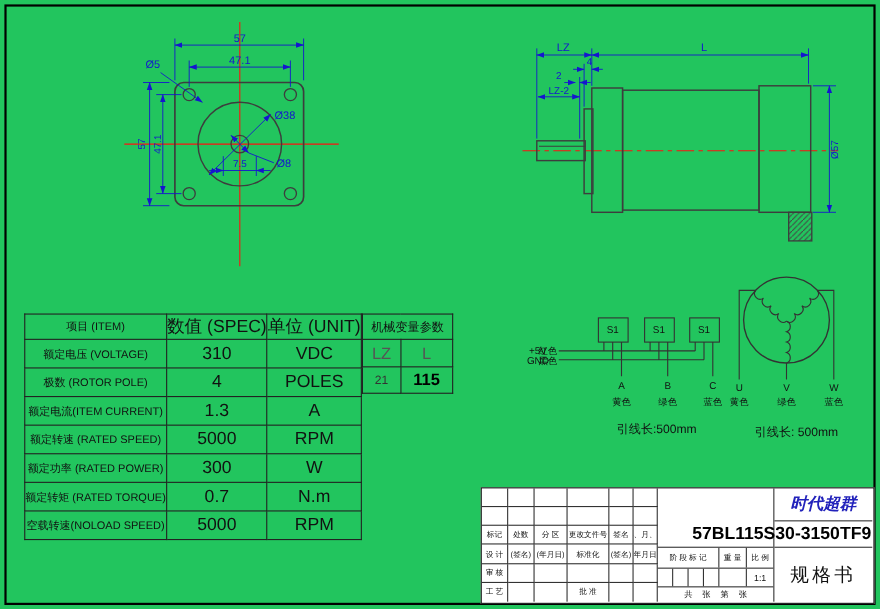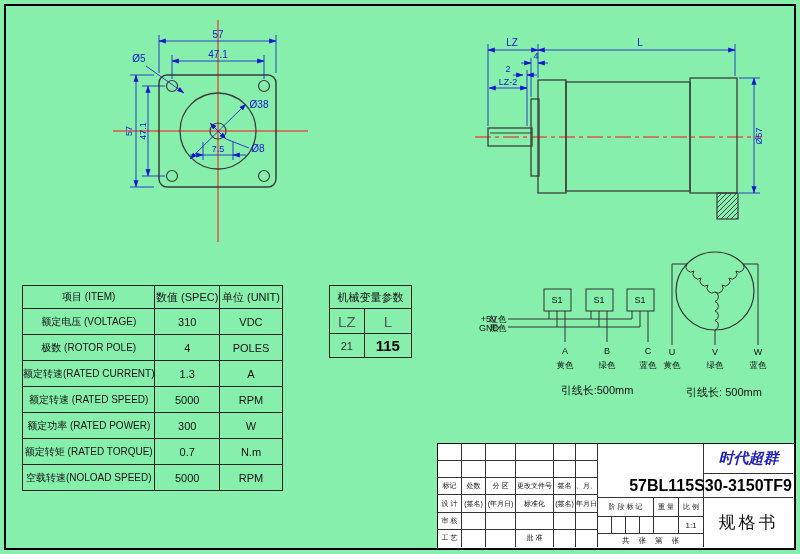--- a/index.html
+++ b/index.html
@@ -1,30 +1,30 @@
 <!DOCTYPE html>
 <html><head>
 <meta charset="utf-8">
 <style>
   html,body{margin:0;padding:0;background:#e8e8e8;}
-  #sheet{position:relative;width:800px;height:554px;background:#86efac;overflow:hidden;
+  #sheet{position:relative;width:800px;height:554px;background:#22c55e;overflow:hidden;
          font-family:"Liberation Sans",sans-serif;}
   #border{position:absolute;left:4px;top:4px;width:788px;height:542px;border:2px solid #000;}
   svg{position:absolute;left:0;top:0;}
   svg text{font-family:"Liberation Sans",sans-serif;}
   .dt{fill:#1515cf;font-size:10px;text-anchor:middle;}
   .dts{font-size:9px;}
   .wt{fill:#111;font-size:9px;text-anchor:middle;}
   .wtc{fill:#111;font-size:8.5px;text-anchor:middle;}
   .lead{fill:#111;font-size:11px;text-anchor:middle;}
   .s1t{fill:#111;font-size:9px;text-anchor:middle;}
 
   
   #perf{position:absolute;left:22px;top:285px;width:261px;border-collapse:collapse;}
-  #perf td{border:1px solid #222;text-align:center;font-size:11px;color:#111;
+  #perf td{border:1px solid #222;text-align:center;font-size:16px;color:#111;
            white-space:nowrap;overflow:hidden;padding:0;}
   #perf .title{height:27px;font-size:13px;letter-spacing:3px;}
   #perf .hdr{height:23px;}
   #perf .r{height:26px;padding-left:25px;}
   #perf .item{width:131px;font-size:10px;}
   #perf .spec{width:64px;}
   #perf .unit{width:64px;}
 
   
   #mech{position:absolute;left:329px;top:285px;width:83px;border-collapse:collapse;}
@@ -205,21 +205,21 @@
           <td class="item">额定电压 (VOLTAGE)</td>
           <td class="spec">310</td>
           <td class="unit">VDC</td>
         </tr>
     <tr class="r">
           <td class="item">极数 (ROTOR POLE)</td>
           <td class="spec">4</td>
           <td class="unit">POLES</td>
         </tr>
     <tr class="r">
-          <td class="item">额定转速(RATED CURRENT)</td>
+          <td class="item">额定电流(ITEM CURRENT)</td>
           <td class="spec">1.3</td>
           <td class="unit">A</td>
         </tr>
     <tr class="r">
           <td class="item">额定转速 (RATED SPEED)</td>
           <td class="spec">5000</td>
           <td class="unit">RPM</td>
         </tr>
     <tr class="r">
           <td class="item">额定功率 (RATED POWER)</td>

